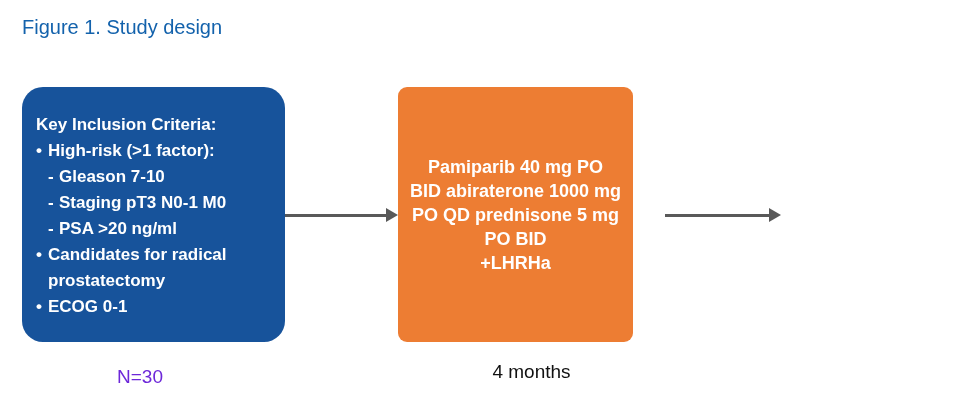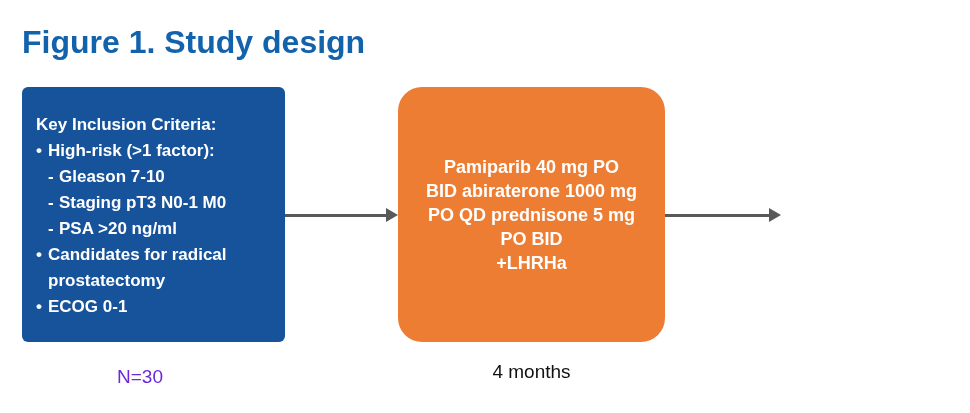--- a/index.html
+++ b/index.html
@@ -16,53 +16,53 @@
   .canvas {
     position: relative;
     width: 970px;
     height: 413px;
     background: #ffffff;
     overflow: hidden;
   }
   .title {
     position: absolute;
     left: 22px;
-    top: 24px;
-    font-size: 32px;
+    top: 16px;
+    font-size: 20px;
     line-height: 1.15;
-    font-weight: bold;
+    font-weight: normal;
     color: var(--title-blue);
     letter-spacing: 0;
   }
   .box {
     position: absolute;
     top: 87px;
     height: 255px;
     color: #ffffff;
     font-weight: bold;
   }
   .box-blue {
     left: 22px;
     width: 263px;
     background: var(--inclusion-box-blue);
-    border-radius: 6px;
+    border-radius: 21px;
     padding: 25px 10px 0 14px;
     font-size: 17px;
     line-height: 26px;
   }
   .bline { display: flex; align-items: baseline; }
   .bline .bullet { flex: 0 0 12px; }
   .bline.lvl2 { margin-left: 12px; }
   .bline.lvl2 .bullet { flex: 0 0 11px; }
   .btxt { flex: 1 1 auto; }
   .box-orange {
     left: 398px;
-    width: 267px;
+    width: 235px;
     background: var(--treatment-box-orange);
-    border-radius: 24px;
+    border-radius: 9px;
     display: flex;
     flex-direction: column;
     justify-content: center;
     align-items: center;
     text-align: center;
     font-size: 18px;
     line-height: 24px;
     padding: 0 6px;
   }
   .box-gray {

